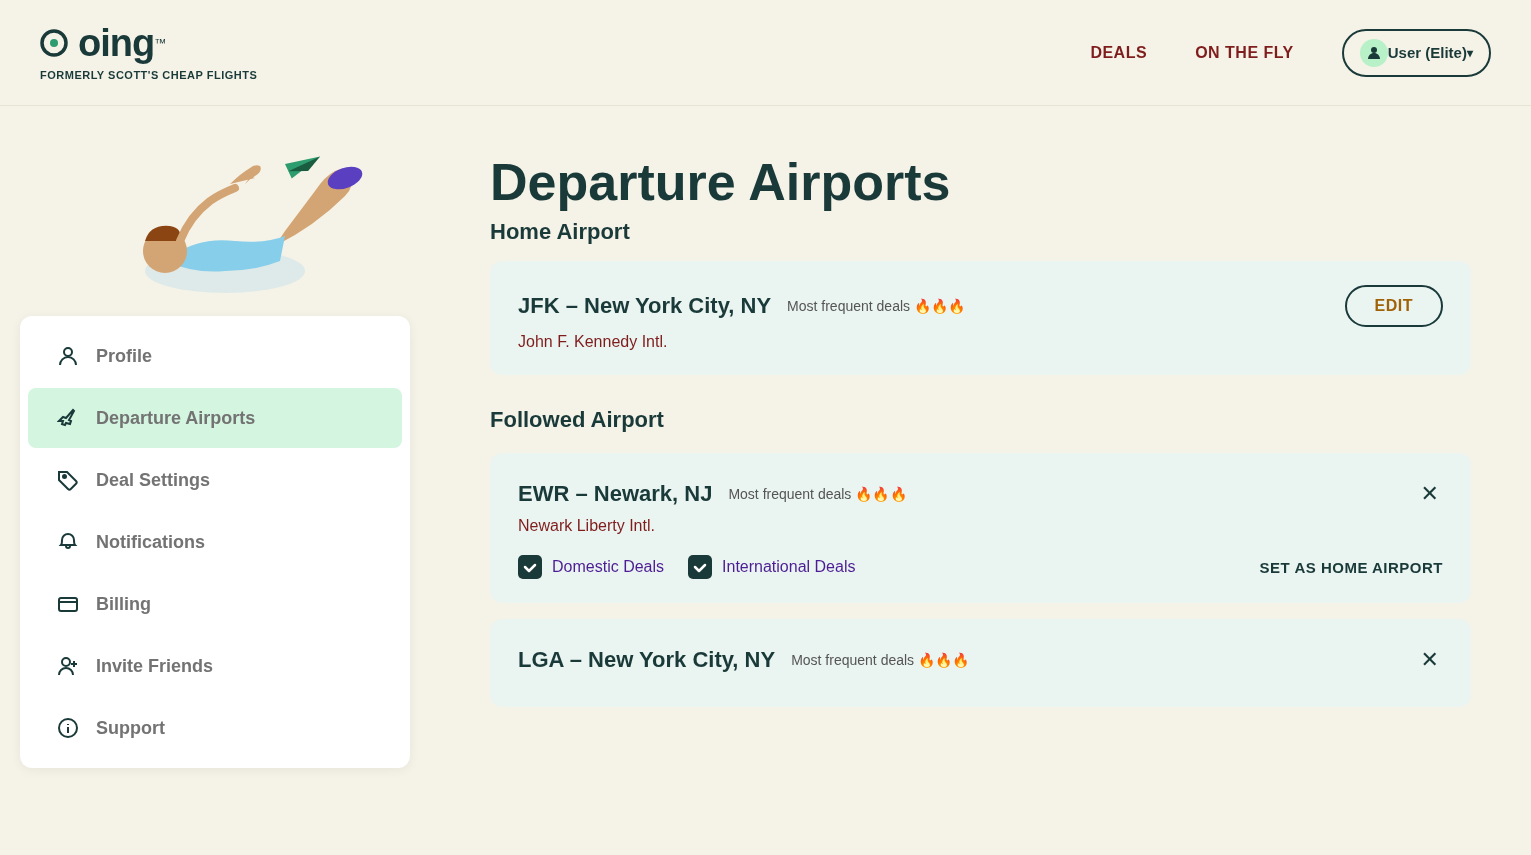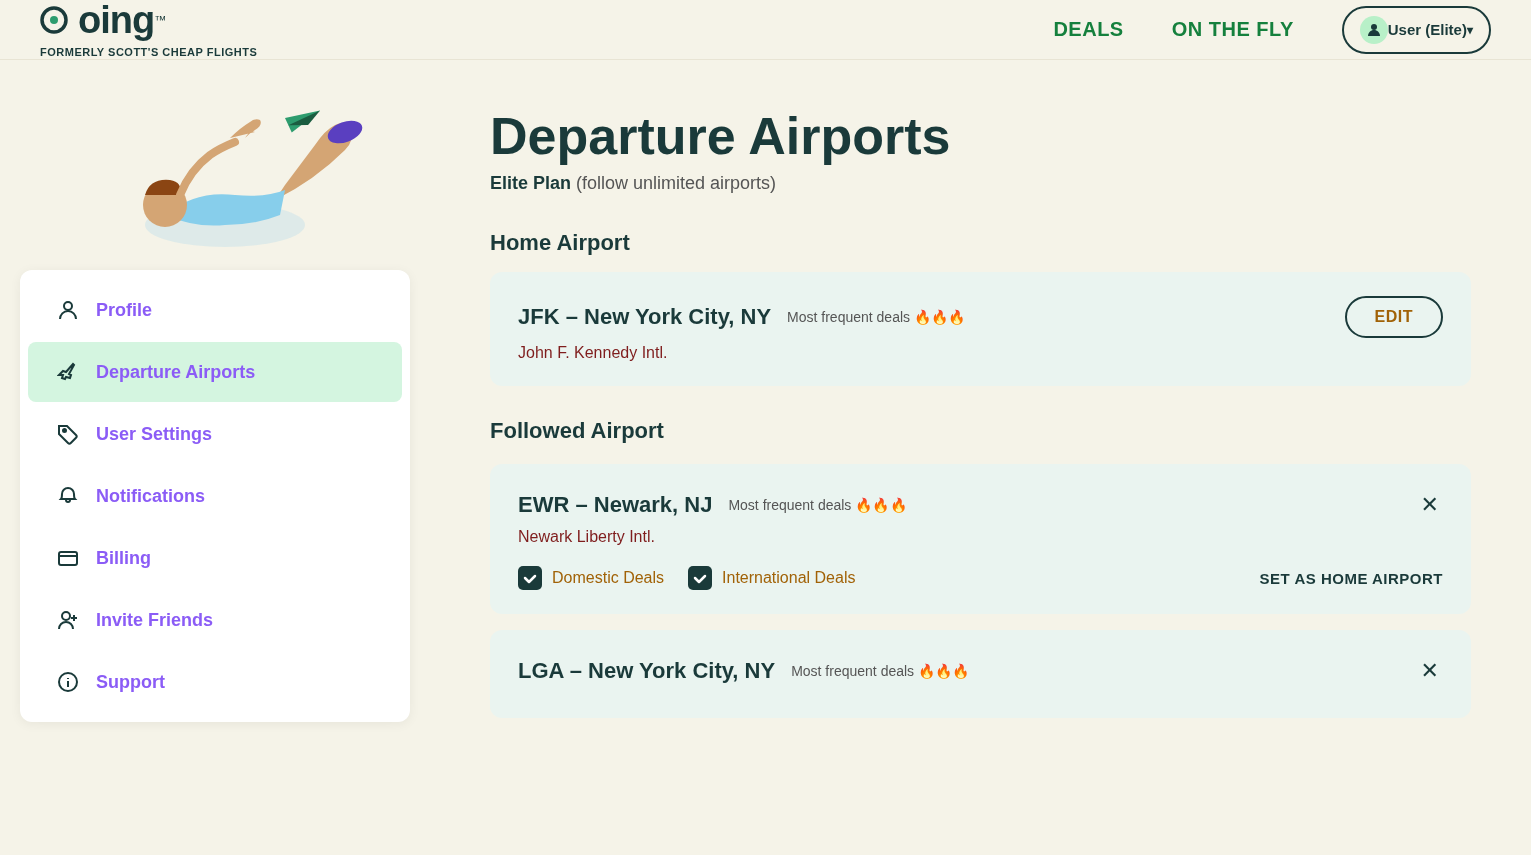--- a/index.html
+++ b/index.html
@@ -8,21 +8,21 @@
       background-color: #f5f3e8;
       min-height: 855px;
       color: #1a3a3a;
     }
 
     
     .header {
       display: flex;
       align-items: center;
       justify-content: space-between;
-      padding: 1px 40px;
+      padding: 24px 40px;
       background-color: #f5f3e8;
       border-bottom: 1px solid #e8e4d4;
       position: relative;
       z-index: 10;
     }
     .header-left {
       display: flex;
       align-items: center;
       gap: 12px;
     }
@@ -33,23 +33,23 @@
       letter-spacing: 0.5px;
       text-transform: uppercase;
       margin-top: 2px;
     }
     .header-nav {
       display: flex;
       align-items: center;
       gap: 48px;
     }
     .nav-link {
-      font-size: 20px;
+      font-size: 16px;
       font-weight: 700;
-      color: #15803d;
+      color: #7f1d1d;
       text-decoration: none;
       letter-spacing: 0.5px;
       cursor: pointer;
     }
     .user-button {
       display: flex;
       align-items: center;
       gap: 0;
       border: 2px solid #1a3a3a;
       border-radius: 30px;
@@ -111,21 +111,21 @@
       border-radius: 8px;
       margin: 2px 8px;
       transition: background 0.15s;
     }
     .sidebar-item.active {
       background: #d4f5e0;
     }
     .sidebar-item-label {
       font-size: 18px;
       font-weight: 600;
-      color: #8b5cf6;
+      color: #737373;
     }
     .sidebar-icon {
       width: 24px;
       height: 24px;
       display: flex;
       align-items: center;
       justify-content: center;
       flex-shrink: 0;
     }
 
@@ -240,21 +240,21 @@
       display: flex;
       align-items: center;
       justify-content: center;
     }
     .checkbox-box svg {
       width: 14px;
       height: 14px;
     }
     .checkbox-label {
       font-size: 16px;
-      color: #a16207;
+      color: #4c1d95;
       font-weight: 500;
     }
     .set-home-btn {
       background: none;
       border: none;
       font-size: 15px;
       font-weight: 700;
       color: #1a3a3a;
       cursor: pointer;
       letter-spacing: 0.5px;
@@ -381,21 +381,21 @@
         <span class="sidebar-item-label">Departure Airports</span>
       </div>
 
       <div class="sidebar-item">
         <div class="sidebar-icon">
           <svg width="22" height="22" viewBox="0 0 22 22" fill="none" stroke="#1a3a3a" stroke-width="2">
             <path d="M3 3h7l9 9a2 2 0 010 2.8l-5.2 5.2a2 2 0 01-2.8 0L2 11V3z"></path>
             <circle cx="7.5" cy="7.5" r="1.5" fill="#1a3a3a"></circle>
           </svg>
         </div>
-        <span class="sidebar-item-label">User Settings</span>
+        <span class="sidebar-item-label">Deal Settings</span>
       </div>
 
       <div class="sidebar-item">
         <div class="sidebar-icon">
           <svg width="22" height="22" viewBox="0 0 22 22" fill="none" stroke="#1a3a3a" stroke-width="2">
             <path d="M4 14s1-1 1-5a6 6 0 0112 0c0 4 1 5 1 5H4z"></path>
             <path d="M9 14v1a2 2 0 004 0v-1"></path>
           </svg>
         </div>
         <span class="sidebar-item-label">Notifications</span>
@@ -430,24 +430,20 @@
           </svg>
         </div>
         <span class="sidebar-item-label">Support</span>
       </div>
 
     </nav>
   </aside>
 
   <main class="content">
     <h1 class="page-title">Departure Airports</h1>
-    <p class="plan-label">
-      <strong>Elite Plan</strong>
-      <span>(follow unlimited airports)</span>
-    </p>
 
     <h2 class="section-title">Home Airport</h2>
 
     <div class="airport-card">
       <div class="airport-card-header">
         <div class="airport-card-left">
           <span class="airport-name">JFK – New York City, NY</span>
           <span class="frequent-badge">Most frequent deals 🔥🔥🔥</span>
         </div>
         <button class="edit-button">EDIT</button>

